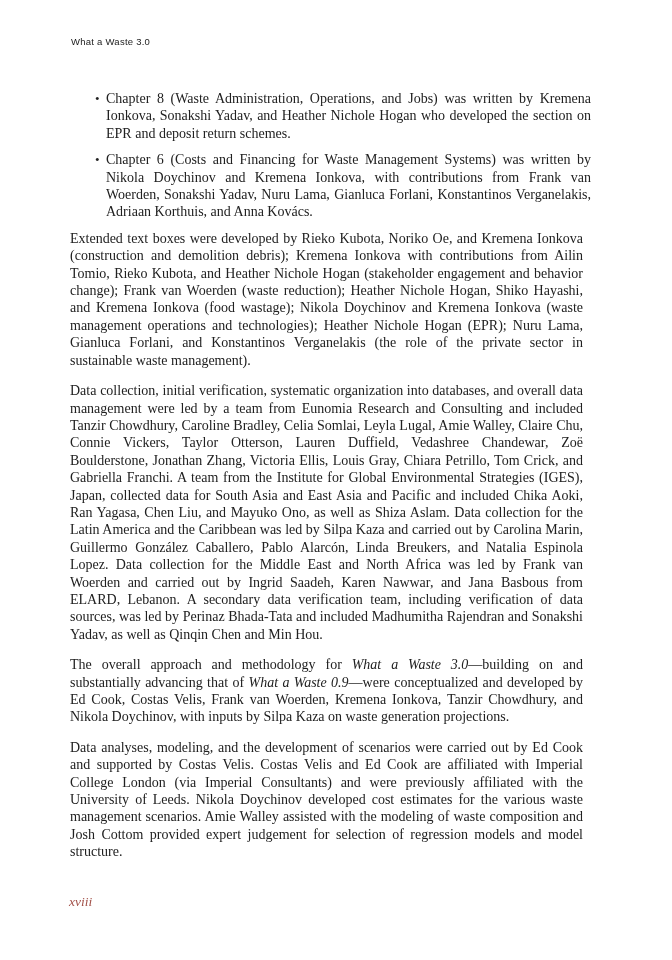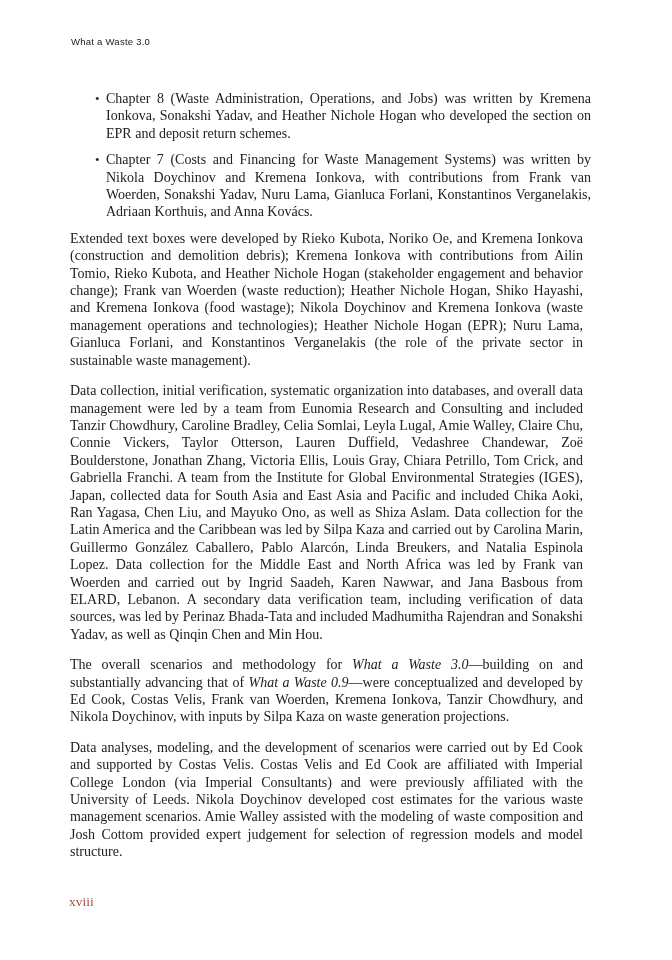--- a/index.html
+++ b/index.html
@@ -59,41 +59,42 @@
   .content em {
     font-style: italic;
   }
   .page-number {
     position: absolute;
     left: 69px;
     top: 894px;
     font-family: "Liberation Serif", serif;
     font-size: 13.5px;
     color: #a3524a;
+    font-style: italic;
   }
 </style>
 </head>
 <body>
 
 <div class="page">
 
   <div class="running-header">What a Waste 3.0</div>
 
   <div class="content">
 
     <ul class="credit-list">
       <li><span class="marker">•</span><span>Chapter 8 (Waste Administration, Operations, and Jobs) was written by Kremena Ionkova, Sonakshi Yadav, and Heather Nichole Hogan who developed the section on EPR and deposit return schemes.</span></li>
-      <li><span class="marker">•</span><span>Chapter 7 (Costs and Financing for Waste Management Systems) was written by Nikola Doychinov and Kremena Ionkova, with contributions from Frank van Woerden, Sonakshi Yadav, Nuru Lama, Gianluca Forlani, Konstantinos Verganelakis, Adriaan Korthuis, and Anna Kovács.</span></li>
+      <li><span class="marker">•</span><span>Chapter 6 (Costs and Financing for Waste Management Systems) was written by Nikola Doychinov and Kremena Ionkova, with contributions from Frank van Woerden, Sonakshi Yadav, Nuru Lama, Gianluca Forlani, Konstantinos Verganelakis, Adriaan Korthuis, and Anna Kovács.</span></li>
     </ul>
 
     <p>Extended text boxes were developed by Rieko Kubota, Noriko Oe, and Kremena Ionkova (construction and demolition debris); Kremena Ionkova with contributions from Ailin Tomio, Rieko Kubota, and Heather Nichole Hogan (stakeholder engagement and behavior change); Frank van Woerden (waste reduction); Heather Nichole Hogan, Shiko Hayashi, and Kremena Ionkova (food wastage); Nikola Doychinov and Kremena Ionkova (waste management operations and technologies); Heather Nichole Hogan (EPR); Nuru Lama, Gianluca Forlani, and Konstantinos Verganelakis (the role of the private sector in sustainable waste management).</p>
 
     <p>Data collection, initial verification, systematic organization into databases, and overall data management were led by a team from Eunomia Research and Consulting and included Tanzir Chowdhury, Caroline Bradley, Celia Somlai, Leyla Lugal, Amie Walley, Claire Chu, Connie Vickers, Taylor Otterson, Lauren Duffield, Vedashree Chandewar, Zoë Boulderstone, Jonathan Zhang, Victoria Ellis, Louis Gray, Chiara Petrillo, Tom Crick, and Gabriella Franchi. A team from the Institute for Global Environmental Strategies (IGES), Japan, collected data for South Asia and East Asia and Pacific and included Chika Aoki, Ran Yagasa, Chen Liu, and Mayuko Ono, as well as Shiza Aslam. Data collection for the Latin America and the Caribbean was led by Silpa Kaza and carried out by Carolina Marin, Guillermo González Caballero, Pablo Alarcón, Linda Breukers, and Natalia Espinola Lopez. Data collection for the Middle East and North Africa was led by Frank van Woerden and carried out by Ingrid Saadeh, Karen Nawwar, and Jana Basbous from ELARD, Lebanon. A secondary data verification team, including verification of data sources, was led by Perinaz Bhada-Tata and included Madhumitha Rajendran and Sonakshi Yadav, as well as Qinqin Chen and Min Hou.</p>
 
-    <p><span>The overall scenarios and methodology for </span><em>What a Waste 3.0</em><span>—building on and substantially advancing that of </span><em>What a Waste 0.9</em><span>—were conceptualized and developed by Ed Cook, Costas Velis, Frank van Woerden, Kremena Ionkova, Tanzir Chowdhury, and Nikola Doychinov, with inputs by Silpa Kaza on waste generation projections.</span></p>
+    <p><span>The overall approach and methodology for </span><em>What a Waste 3.0</em><span>—building on and substantially advancing that of </span><em>What a Waste 0.9</em><span>—were conceptualized and developed by Ed Cook, Costas Velis, Frank van Woerden, Kremena Ionkova, Tanzir Chowdhury, and Nikola Doychinov, with inputs by Silpa Kaza on waste generation projections.</span></p>
 
     <p>Data analyses, modeling, and the development of scenarios were carried out by Ed Cook and supported by Costas Velis. Costas Velis and Ed Cook are affiliated with Imperial College London (via Imperial Consultants) and were previously affiliated with the University of Leeds. Nikola Doychinov developed cost estimates for the various waste management scenarios. Amie Walley assisted with the modeling of waste composition and Josh Cottom provided expert judgement for selection of regression models and model structure.</p>
 
   </div>
 
   <div class="page-number">xviii</div>
 
 </div>
 
 </body></html>

